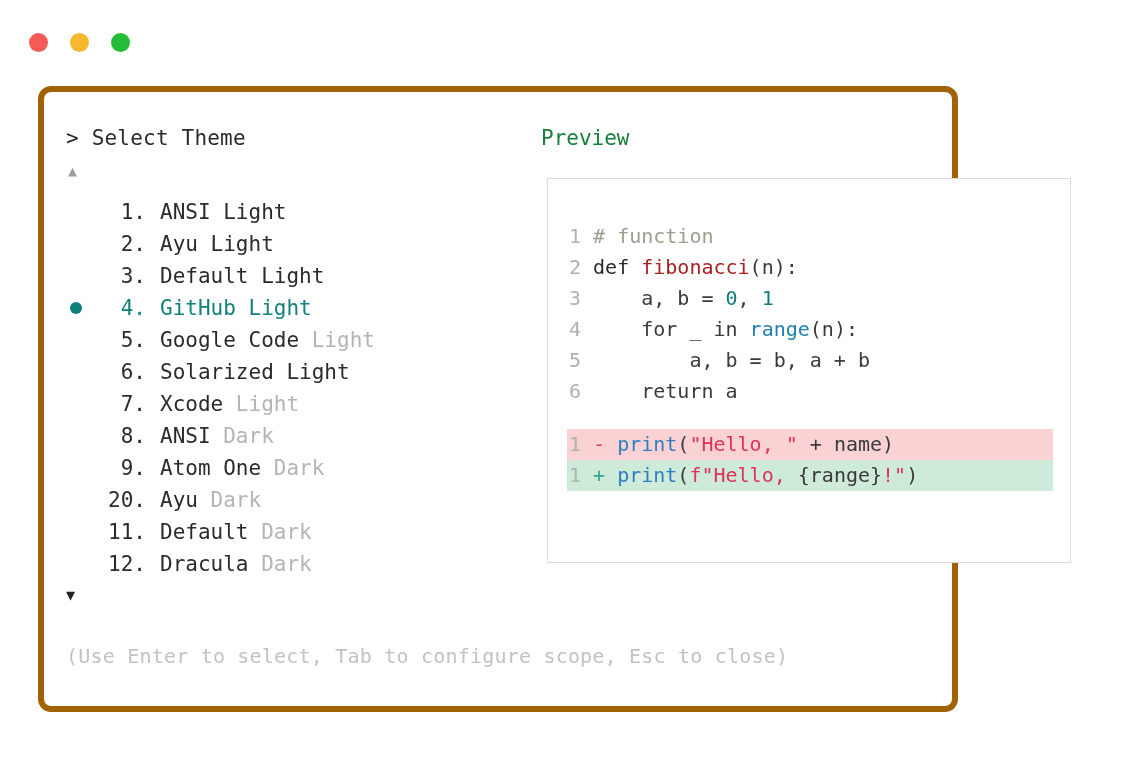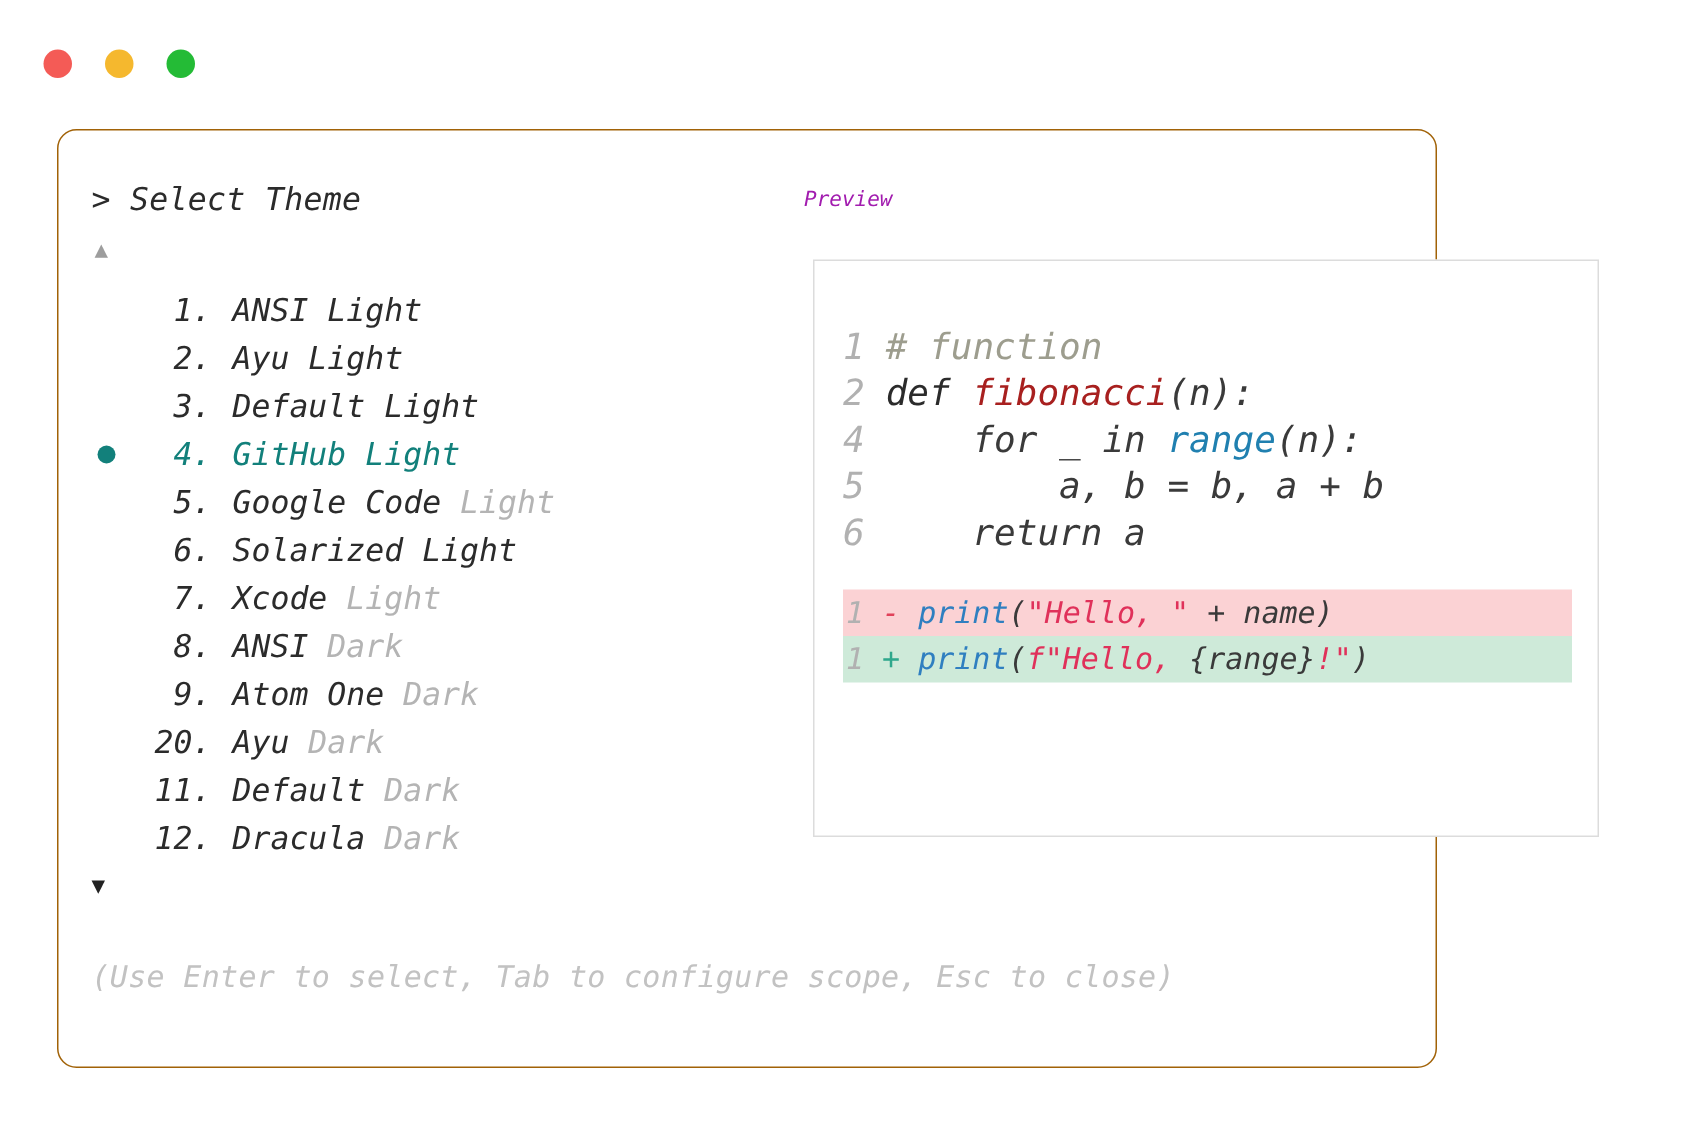--- a/index.html
+++ b/index.html
@@ -30,24 +30,23 @@
   #dot-red    { left: 29px;  background: #f45b56; }
   #dot-yellow { left: 70px;  background: #f5b82e; }
   #dot-green  { left: 111px; background: #24bb36; }
 
   
   #card {
     position: absolute;
     left: 38px; top: 86px;
     width: 920px; height: 626px;
     box-sizing: border-box;
-    border: 1px solid #a16207;
+    border: 6px solid #a16207;
     border-radius: 13px;
     background: #ffffff;
-    font-style: italic;
   }
 
   
   #left-pane {
     position: absolute;
     left: 22px; top: 36px;
     width: 460px;
   }
   #prompt-line {
     font-size: 21px;
@@ -118,42 +117,42 @@
     letter-spacing: 0.2px;
   }
 
   
   #right-pane {
     position: absolute;
     left: 497px; top: 36px;
     width: 530px;
   }
   #preview-label {
-    font-size: 14px;
+    font-size: 21px;
     line-height: 21px;
-    color: #a21caf;
+    color: #15803d;
     white-space: pre;
   }
   #preview-box {
     position: absolute;
     left: 6px; top: 50px;
     width: 524px; height: 385px;
     box-sizing: border-box;
     border: 1px solid #dcdcdc;
     background: #ffffff;
   }
   #code-area {
     position: absolute;
     left: 19px; top: 42px;
     width: 486px;
   }
   .code-line {
     height: 31px;
     line-height: 31px;
-    font-size: 24px;
+    font-size: 20px;
     white-space: pre;
     color: #2b2b2b;
   }
   .ln {
     display: inline-block;
     width: 14px;
     text-align: right;
     color: #b1b1b1;
   }
   .gap-line { height: 22px; }
@@ -210,20 +209,21 @@
 
   <div id="scroll-down-arrow">▼</div>
   <div id="footer-hint">(Use Enter to select, Tab to configure scope, Esc to close)</div>
 
   <div id="right-pane">
     <div id="preview-label">Preview</div>
     <div id="preview-box">
       <div id="code-area">
           <div class="code-line"><span class="ln">1</span><span> </span><span class="tok-comment"># function</span></div>
           <div class="code-line"><span class="ln">2</span><span> </span><span class="tok-keyword">def </span><span class="tok-func">fibonacci</span><span class="tok-plain">(n):</span></div>
+          <div class="code-line"><span class="ln">3</span><span> </span><span class="tok-plain">    a, b = </span><span class="tok-number">0</span><span class="tok-plain">, </span><span class="tok-number">1</span></div>
           <div class="code-line"><span class="ln">4</span><span> </span><span class="tok-plain">    for _ in </span><span class="tok-builtin">range</span><span class="tok-plain">(n):</span></div>
           <div class="code-line"><span class="ln">5</span><span> </span><span class="tok-plain">        a, b = b, a + b</span></div>
           <div class="code-line"><span class="ln">6</span><span> </span><span class="tok-plain">    return a</span></div>
           <div class="gap-line"></div>
           <div class="diff-line diff-del"><span class="ln">1</span><span class="diff-mark-del"> - </span><span class="tok-print">print</span><span class="tok-plain">(</span><span class="tok-string">"Hello, "</span><span class="tok-plain"> + name)</span></div>
           <div class="diff-line diff-add"><span class="ln">1</span><span class="diff-mark-add"> + </span><span class="tok-print">print</span><span class="tok-plain">(</span><span class="tok-string">f"Hello, </span><span class="tok-plain">{range}</span><span class="tok-string">!"</span><span class="tok-plain">)</span></div>
         </div>
     </div>
   </div>
 

